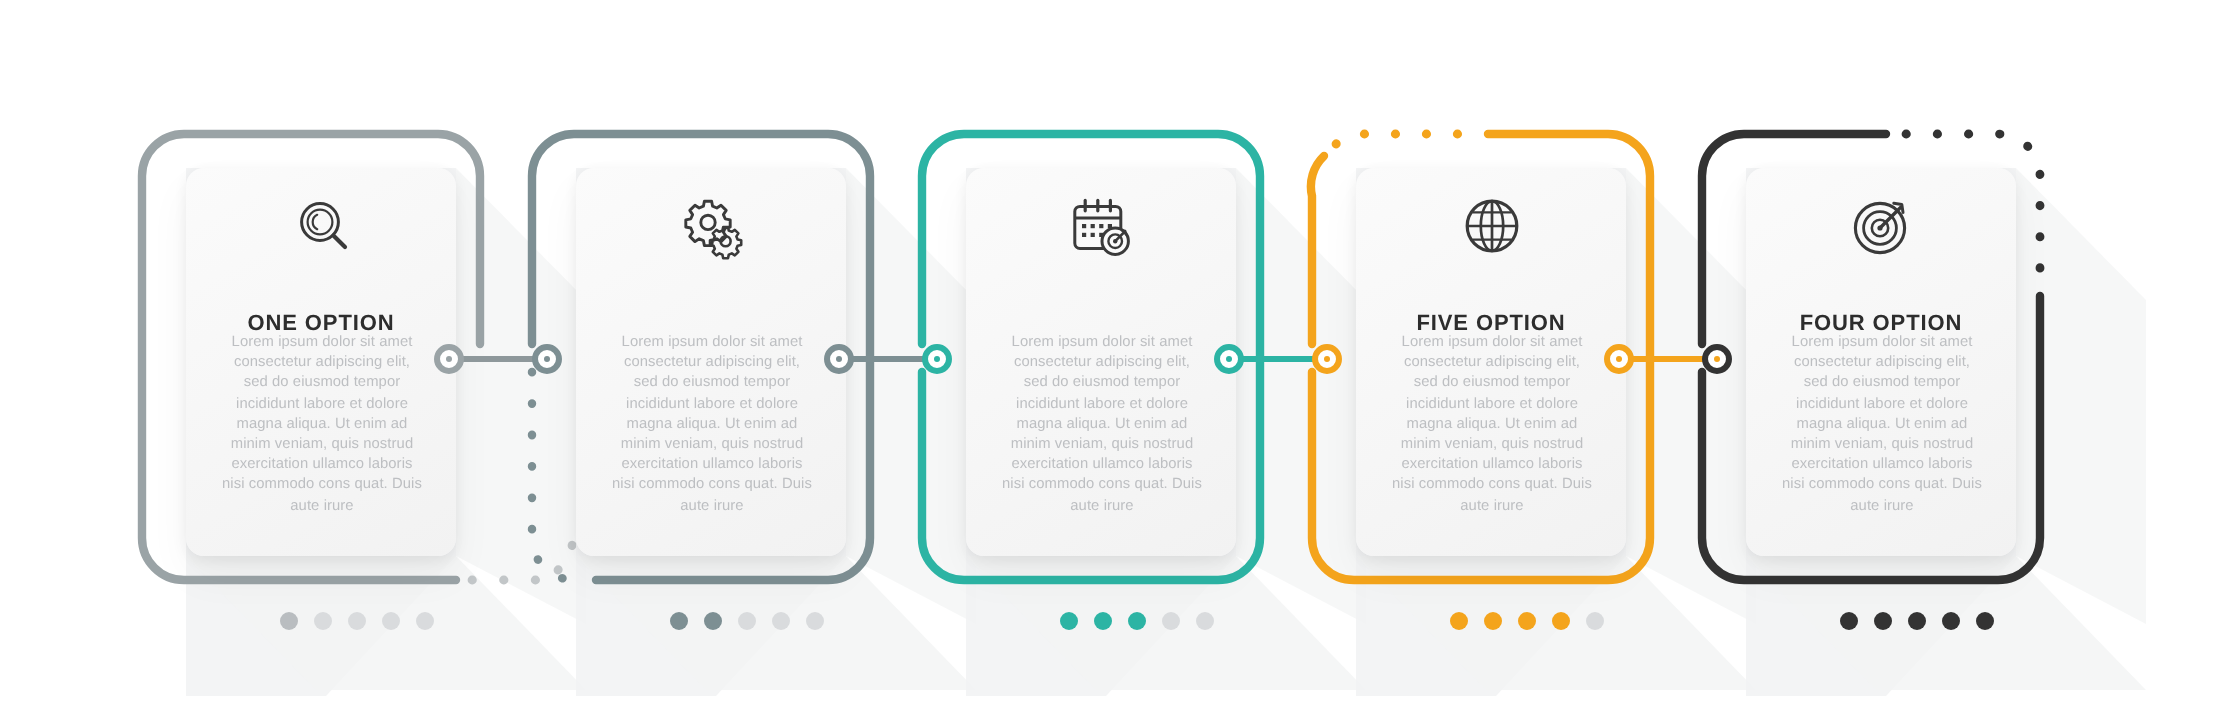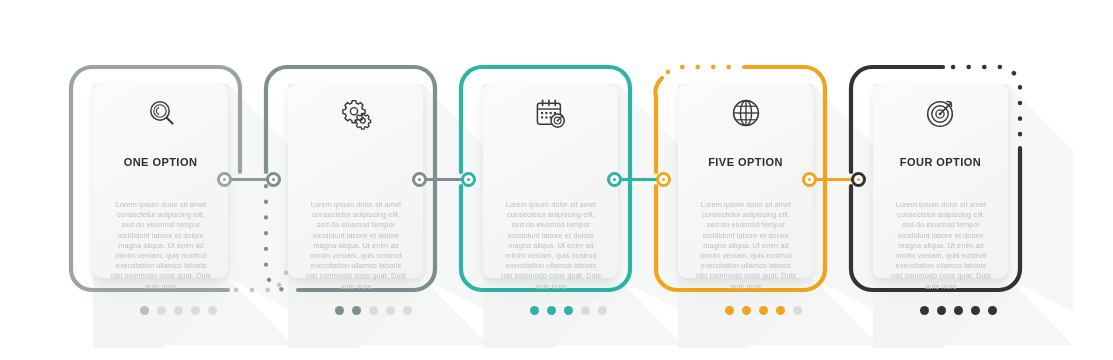--- a/index.html
+++ b/index.html
@@ -94,21 +94,20 @@
     position: absolute;
     top: 82px;
     left: 18px;
     width: 100px;
     text-align: center;
     font-size: 7.4px;
     line-height: 10.2px;
     color: #bdbfc2;
     font-family: "Liberation Sans", sans-serif;
     letter-spacing: 0.05px;
-    margin-top: 34px;
   }
 
   
   .dots {
     position: absolute;
     top: 306px;
     left: 0;
     width: 230px;
     text-align: center;
     line-height: 0;

